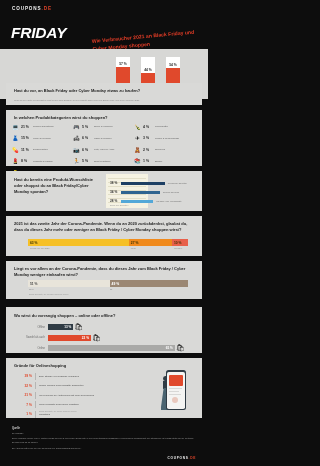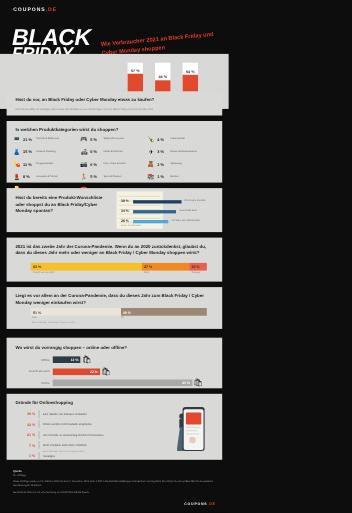--- a/index.html
+++ b/index.html
@@ -154,21 +154,20 @@
 </head>
 <body>
 
 <div id="page">
 
   <div class="brand">
     <span>COUPONS</span><span class="dot">.DE</span>
   </div>
 
   <div class="bf-title">
-    <span class="l1">BLACK</span>
     <span class="l2">FRIDAY</span>
   </div>
   <div class="headline">Wie Verbraucher 2021 an Black Friday und Cyber Monday shoppen</div>
 
   <div class="hero">
     <div class="hero-bars" id="hero-bars">
         <div class="hcol">
           <div class="hbar" style="height:34px">
             <div class="fill" style="height:23.939999999999998px"></div>
             <div class="pct" style="bottom:24.939999999999998px">57 %</div>

